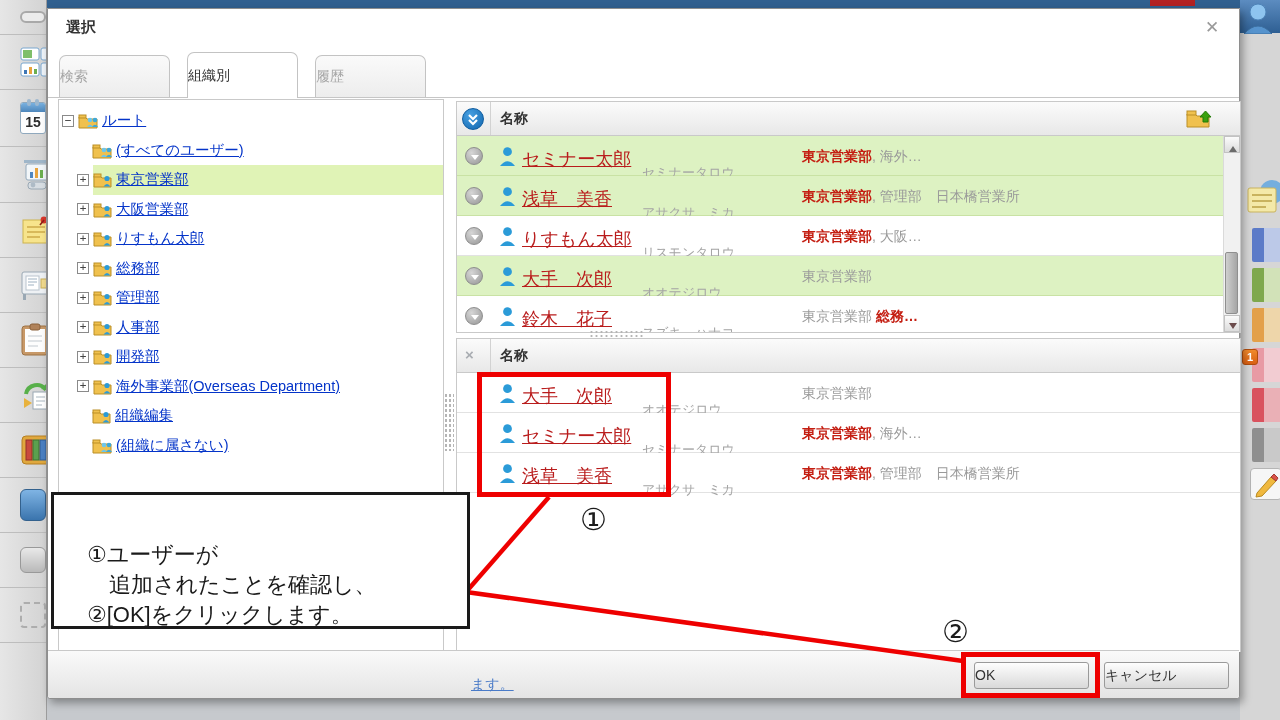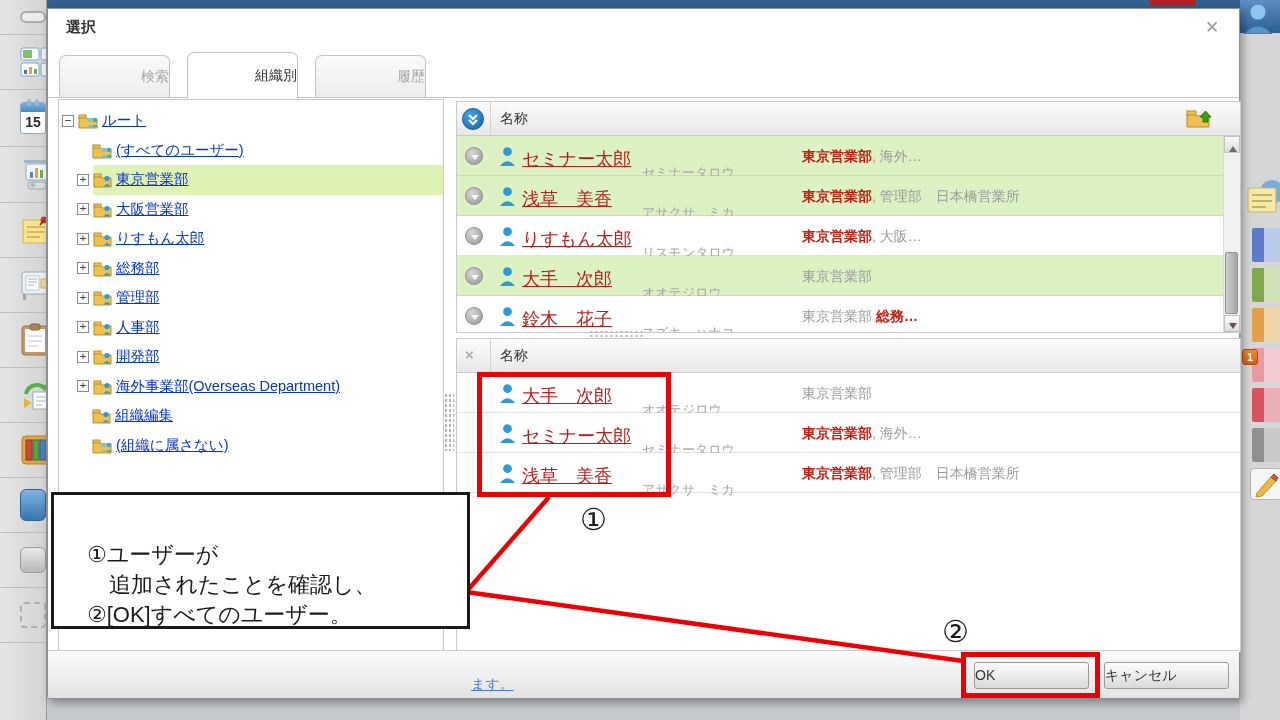--- a/index.html
+++ b/index.html
@@ -32,21 +32,21 @@
 
 
 .dialog { position:absolute; left:47px; top:8px; width:1193px; height:691px; background:#fff;
   border:1px solid #8e8e8e; border-radius:0 0 3px 3px; box-shadow:3px 4px 8px rgba(0,0,0,.35); z-index:10; }
 .title-bar { position:absolute; left:0; top:0; right:0; height:38px; background:#fff; border-radius:3px 3px 0 0; }
 .dlg-title { position:absolute; left:18px; top:9px; font-size:15px; font-weight:bold; color:#333; }
 .dlg-close { position:absolute; right:16px; top:8px; width:22px; height:22px; text-align:center; line-height:22px;
   font-size:17px; font-weight:bold; color:#9a9a9a; cursor:pointer; }
 
 .tab-line { position:absolute; left:0; top:88px; right:0; height:1px; background:#c6c6c6; }
-.tab { position:absolute; width:111px; text-align:right; font-size:14px; border:1px solid #c3c3c3; border-bottom:none; border-radius:7px 7px 0 0; }
+.tab { position:absolute; width:111px; text-align:left; font-size:14px; border:1px solid #c3c3c3; border-bottom:none; border-radius:7px 7px 0 0; }
 .tab.inactive { top:46px; height:42px; line-height:40px; background:linear-gradient(#fafafa,#ededed); color:#a6a6a6; z-index:1; }
 .tab.active { top:43px; height:46px; line-height:44px; background:#fff; color:#333; z-index:3; }
 .tab1 { left:11px; } .tab2 { left:139px; } .tab3 { left:267px; }
 
 
 .tree { position:absolute; left:10px; top:90px; width:386px; height:553px; background:#fff;
   border:1px solid #c9c9c9; border-bottom:none; padding-top:6px; overflow:hidden; }
 .t-row { height:29.5px; display:flex; align-items:center; font-size:14.5px; white-space:nowrap; }
 .t-row.lvl0 { padding-left:3px; }
 .t-row.lvl1 { padding-left:18px; }
@@ -57,21 +57,21 @@
 .t-row.selected .t-inner { background:#e0f3b6; flex:1; }
 .t-link { color:#0434c9; text-decoration:underline; margin-left:3px; }
 .t-ico { flex:none; margin-top:1px; }
 
 
 .list { position:absolute; left:408px; width:785px; background:#fff; border:1px solid #c9c9c9; overflow:hidden; }
 .list-top { top:92px; height:232px; }
 .list-bottom { top:329px; height:314px; border-bottom:none; }
 .list-header { position:relative; height:34px; background:linear-gradient(#fbfbfb,#e8e8e8); border-bottom:1px solid #c9c9c9; }
 .hdr-div { position:absolute; left:33px; top:0; bottom:0; width:1px; background:#d2d2d2; }
-.hdr-label { position:absolute; left:43px; top:8px; font-size:14px; color:#333; }
+.hdr-label { position:absolute; left:43px; top:8px; font-size:14px; color:#333;font-weight:bold; }
 .sort-btn { position:absolute; left:5px; top:6px; width:22px; height:22px; border-radius:50%;
   background:radial-gradient(circle at 35% 30%,#47a0e2,#1166ae); border:1px solid #0f5da0; }
 .remove-hdr { position:absolute; left:8px; top:7px; font-size:15px; font-weight:bold; color:#a9adb2; }
 .add-folder { position:absolute; right:27px; top:5px; }
 
 .lrow { position:relative; height:40px; border-bottom:1px solid #e2e2e2; background:#fff; }
 .lrow.green { background:#ddf2c2; border-bottom-color:#c9e2a4; }
 .row-arrow { position:absolute; left:8px; top:11px; width:18px; height:18px; border-radius:50%;
   background:radial-gradient(circle at 35% 30%,#d6d6d6,#969696); border:1px solid #8d8d8d; }
 .row-arrow::after { content:""; position:absolute; left:5px; top:7px; border:4px solid transparent; border-top:5px solid #fff; }
@@ -536,14 +536,14 @@
   <line x1="466" y1="592" x2="549" y2="497" stroke="#ee0000" stroke-width="4.5"></line>
   <line x1="466" y1="592" x2="963" y2="661" stroke="#ee0000" stroke-width="4.5"></line>
 </svg>
 <div class="anno-rect anno-rect1"></div>
 <div class="anno-rect anno-rect2"></div>
 <div class="anno-step anno-step1">①</div>
 <div class="anno-step anno-step2">②</div>
 <div class="anno-box">
   <div>①ユーザーが</div>
   <div>　追加されたことを確認し、</div>
-  <div>②[OK]すべてのユーザー。</div>
+  <div>②[OK]をクリックします。</div>
 </div>
 
 </body></html>

